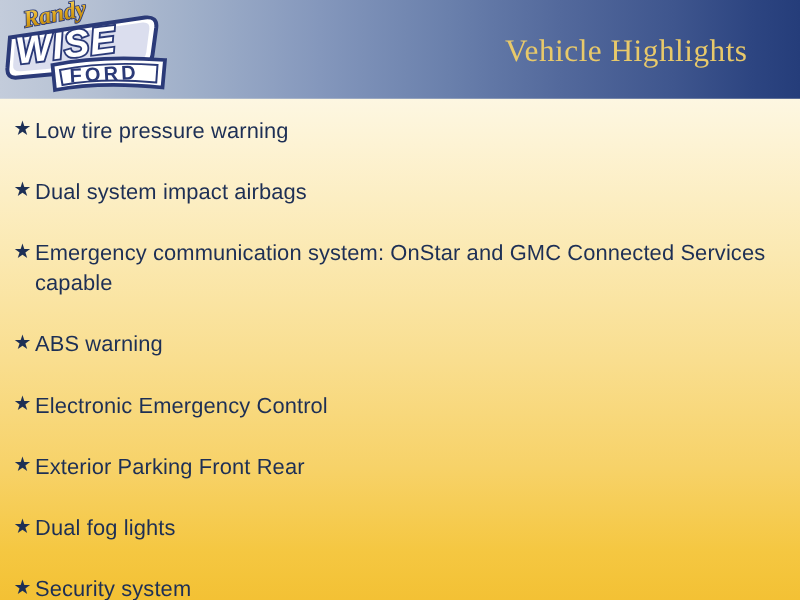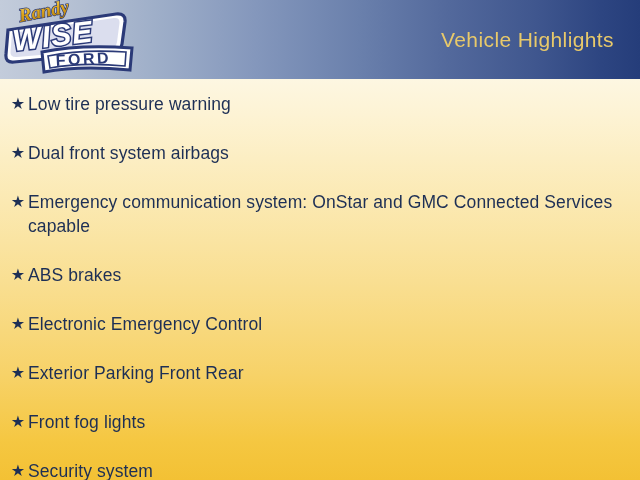--- a/index.html
+++ b/index.html
@@ -43,27 +43,27 @@
         #8497bc 40%,
         #6a80ac 56%,
         #53699c 70%,
         #3f568e 84%,
         #2d4581 94%,
         #253d7a 100%);
     overflow: hidden;
   }
   .header-title {
     position: absolute;
-    right: 26px;
+    right: 42px;
     top: 28px;
-    font-size: 21px;
+    font-size: 25px;
     letter-spacing: .4px;
     color: #e8c96a;
     white-space: nowrap;
-    font-family: Liberation Sans, sans-serif;
+    font-family: Liberation Serif, serif;
   }
 
   
   .logo {
     position: absolute;
     left: 4px;
     top: 0px;
     width: 140px;
     height: 79px;
   }
@@ -143,46 +143,46 @@
 
   <div class="features">
 
     <div class="feature-row">
       <span class="bullet">★</span>
       <span class="feature-text">Low tire pressure warning</span>
     </div>
 
     <div class="feature-row">
       <span class="bullet">★</span>
-      <span class="feature-text">Dual front system airbags</span>
+      <span class="feature-text">Dual system impact airbags</span>
     </div>
 
     <div class="feature-row">
       <span class="bullet">★</span>
       <span class="feature-text">Emergency communication system: OnStar and GMC Connected Services capable</span>
     </div>
 
     <div class="feature-row">
       <span class="bullet">★</span>
-      <span class="feature-text">ABS brakes</span>
+      <span class="feature-text">ABS warning</span>
     </div>
 
     <div class="feature-row">
       <span class="bullet">★</span>
       <span class="feature-text">Electronic Emergency Control</span>
     </div>
 
     <div class="feature-row">
       <span class="bullet">★</span>
       <span class="feature-text">Exterior Parking Front Rear</span>
     </div>
 
     <div class="feature-row">
       <span class="bullet">★</span>
-      <span class="feature-text">Front fog lights</span>
+      <span class="feature-text">Dual fog lights</span>
     </div>
 
     <div class="feature-row">
       <span class="bullet">★</span>
       <span class="feature-text">Security system</span>
     </div>
 
   </div>
 </div>
 

